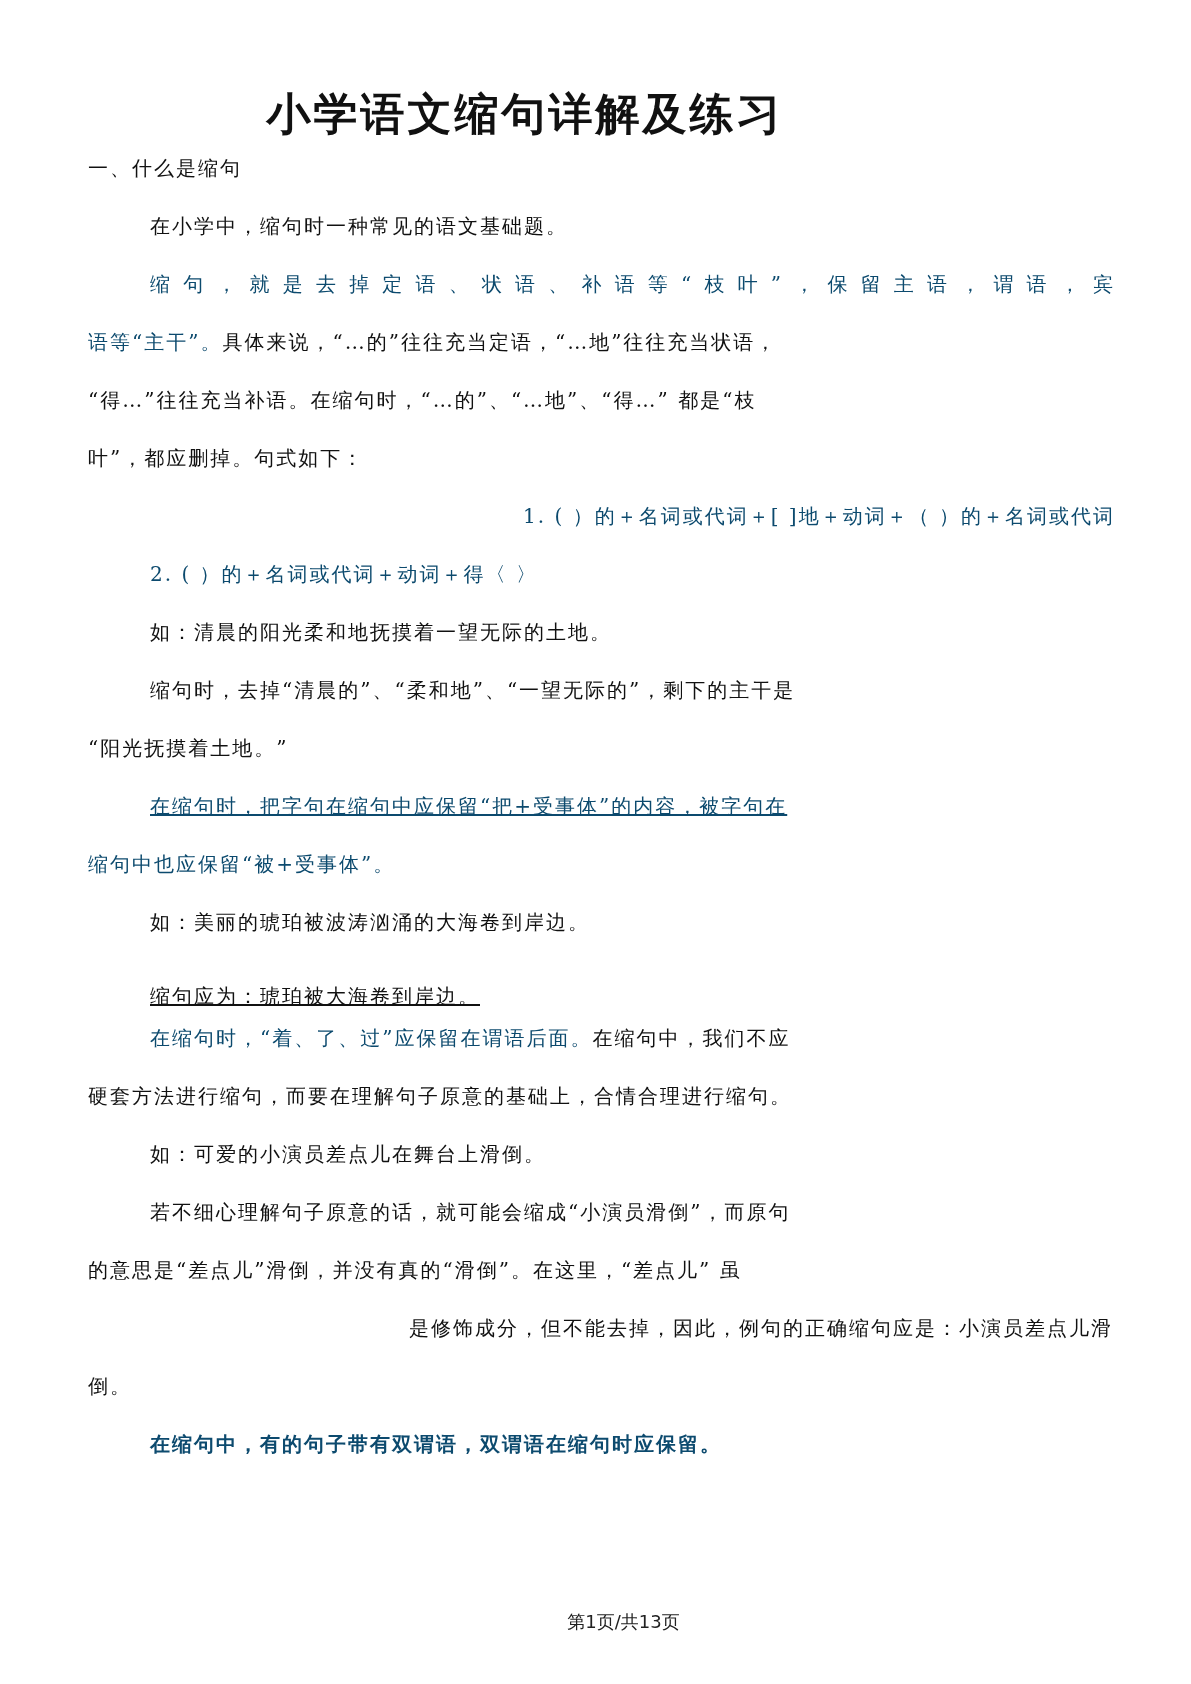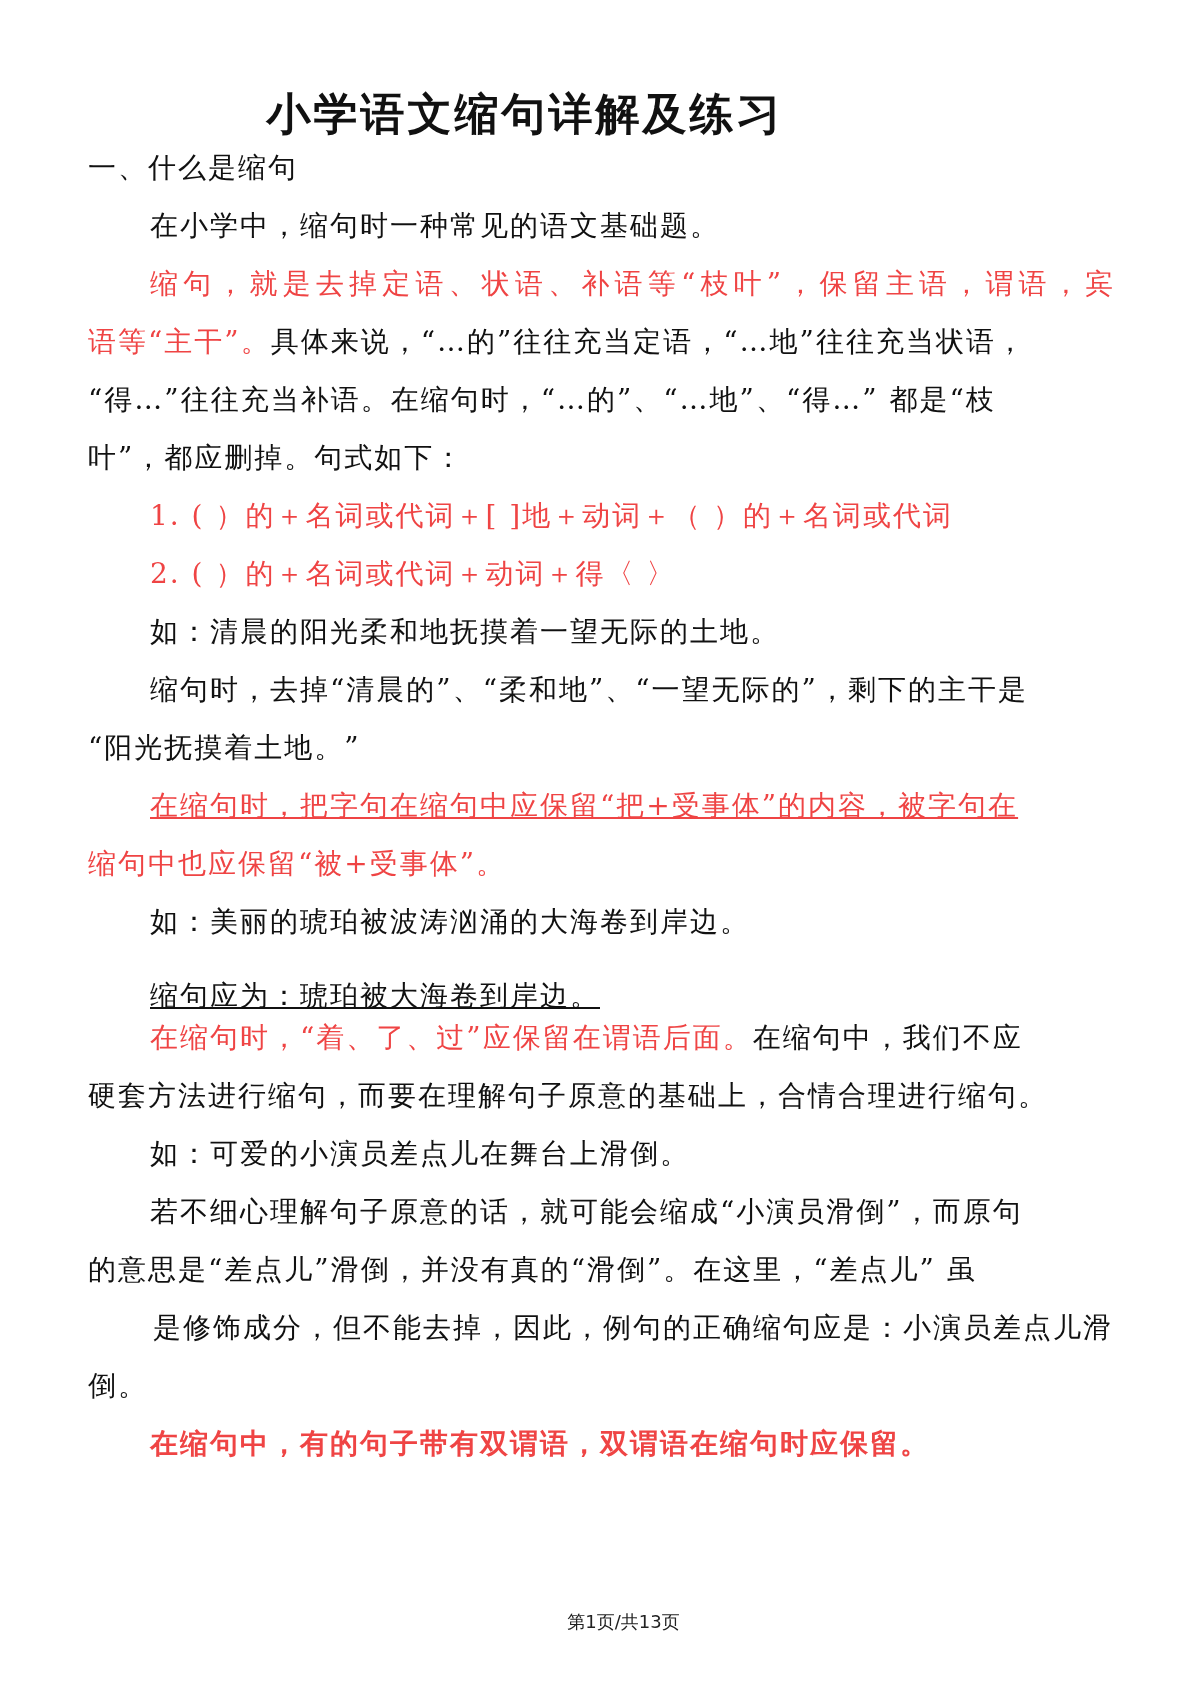--- a/index.html
+++ b/index.html
@@ -9,25 +9,25 @@
       color: #111111;
     }
     .page { position: absolute; left: 0; top: 0; width: 1191px; height: 1684px; }
     .title {
       position: absolute; left: 0; width: 1050px; top: 84px;
       text-align: center; font-size: 44px; font-weight: bold; letter-spacing: 3px;
       line-height: 60px;
     }
     .line {
       position: absolute; left: 88px; width: 1025px;
-      font-size: 28px; line-height: 40px; white-space: nowrap;
+      font-size: 20px; line-height: 40px; white-space: nowrap;
       letter-spacing: 2px;
     }
     .indent { left: 150px; width: 965px; }
-    .red { color: #ef4444; }
+    .red { color: #0c4a6e; }
     .justify { text-align-last: justify; text-align: justify; white-space: normal; }
     .footer {
       position: absolute; left: 0; width: 1191px; top: 1610px;
       text-align: center; font-family: "DejaVu Sans", "Liberation Sans", sans-serif;
       font-size: 18px; color: #222; padding-left: 28px;
     }
   </style>
 </head>
 <body>
 
@@ -41,21 +41,21 @@
   <div class="line indent red justify" style="top:264px;">缩句，就是去掉定语、状语、补语等“枝叶”，保留主语，谓语，宾</div>
 
   <div class="line" style="top:322px;">
     <span class="red">语等“主干”。</span><span>具体来说，“…的”往往充当定语，“…地”往往充当状语，</span>
   </div>
 
   <div class="line" style="top:380px;">“得…”往往充当补语。在缩句时，“…的”、“…地”、“得…” 都是“枝</div>
 
   <div class="line" style="top:438px;">叶”，都应删掉。句式如下：</div>
 
-  <div class="line indent red" style="top:496px;">1. (     ）的＋名词或代词＋[   ]地＋动词＋（     ）的＋名词或代词</div>
+  <div class="line indent red" style="top:496px;text-align:right;">1. (     ）的＋名词或代词＋[   ]地＋动词＋（     ）的＋名词或代词</div>
 
   <div class="line indent red" style="top:554px;">2. (     ）的＋名词或代词＋动词＋得〈     〉</div>
 
   <div class="line indent" style="top:612px;">如：清晨的阳光柔和地抚摸着一望无际的土地。</div>
 
   <div class="line indent" style="top:670px;">缩句时，去掉“清晨的”、“柔和地”、“一望无际的”，剩下的主干是</div>
 
   <div class="line" style="top:728px;">“阳光抚摸着土地。”</div>
 
   <div class="line indent red" style="top:786px;text-decoration:underline;">在缩句时，把字句在缩句中应保留“把+受事体”的内容，被字句在</div>

